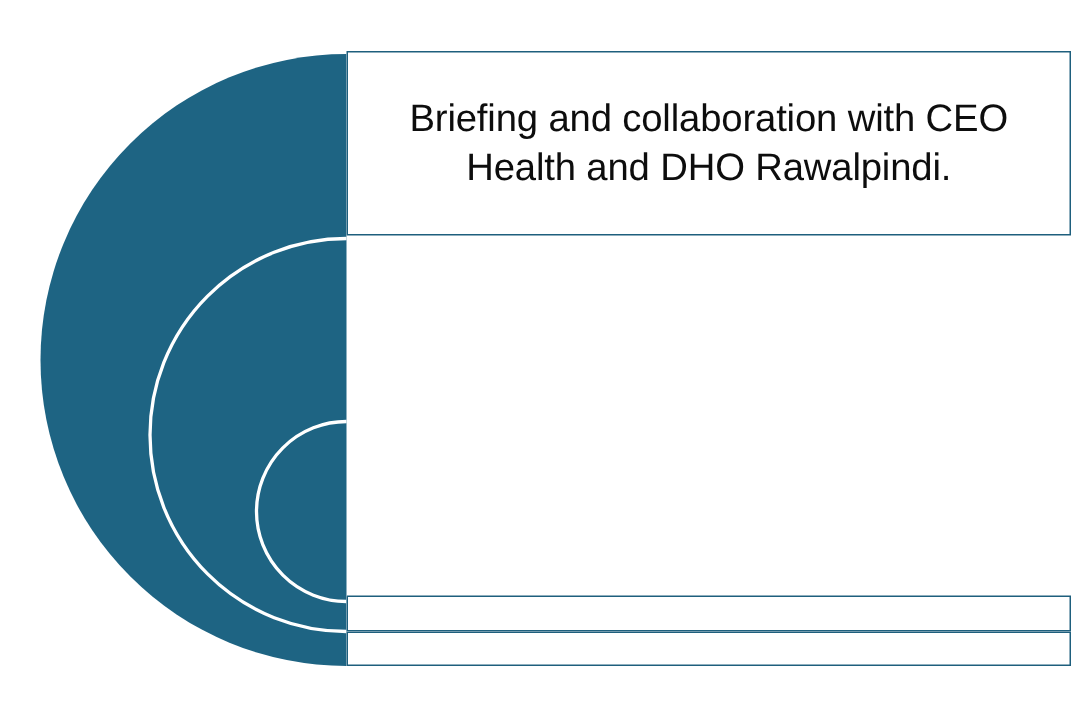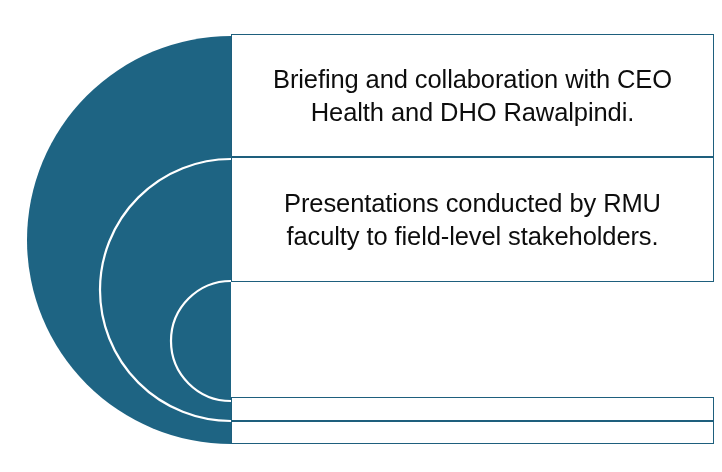--- a/index.html
+++ b/index.html
@@ -83,24 +83,20 @@
     </g>
   </svg>
 
   <div class="panel-stack">
 
     <div class="panel panel-1">
       <span class="panel-text">Briefing and collaboration with CEO
 Health and DHO Rawalpindi.</span>
     </div>
 
-    <div class="panel panel-2">
-      <span class="panel-text">Presentations conducted by RMU
-faculty to field-level stakeholders.</span>
-    </div>
 
 
     <div class="panel panel-4">
       <span class="panel-text"></span>
     </div>
 
     <div class="panel panel-5">
       <span class="panel-text"></span>
     </div>
 

